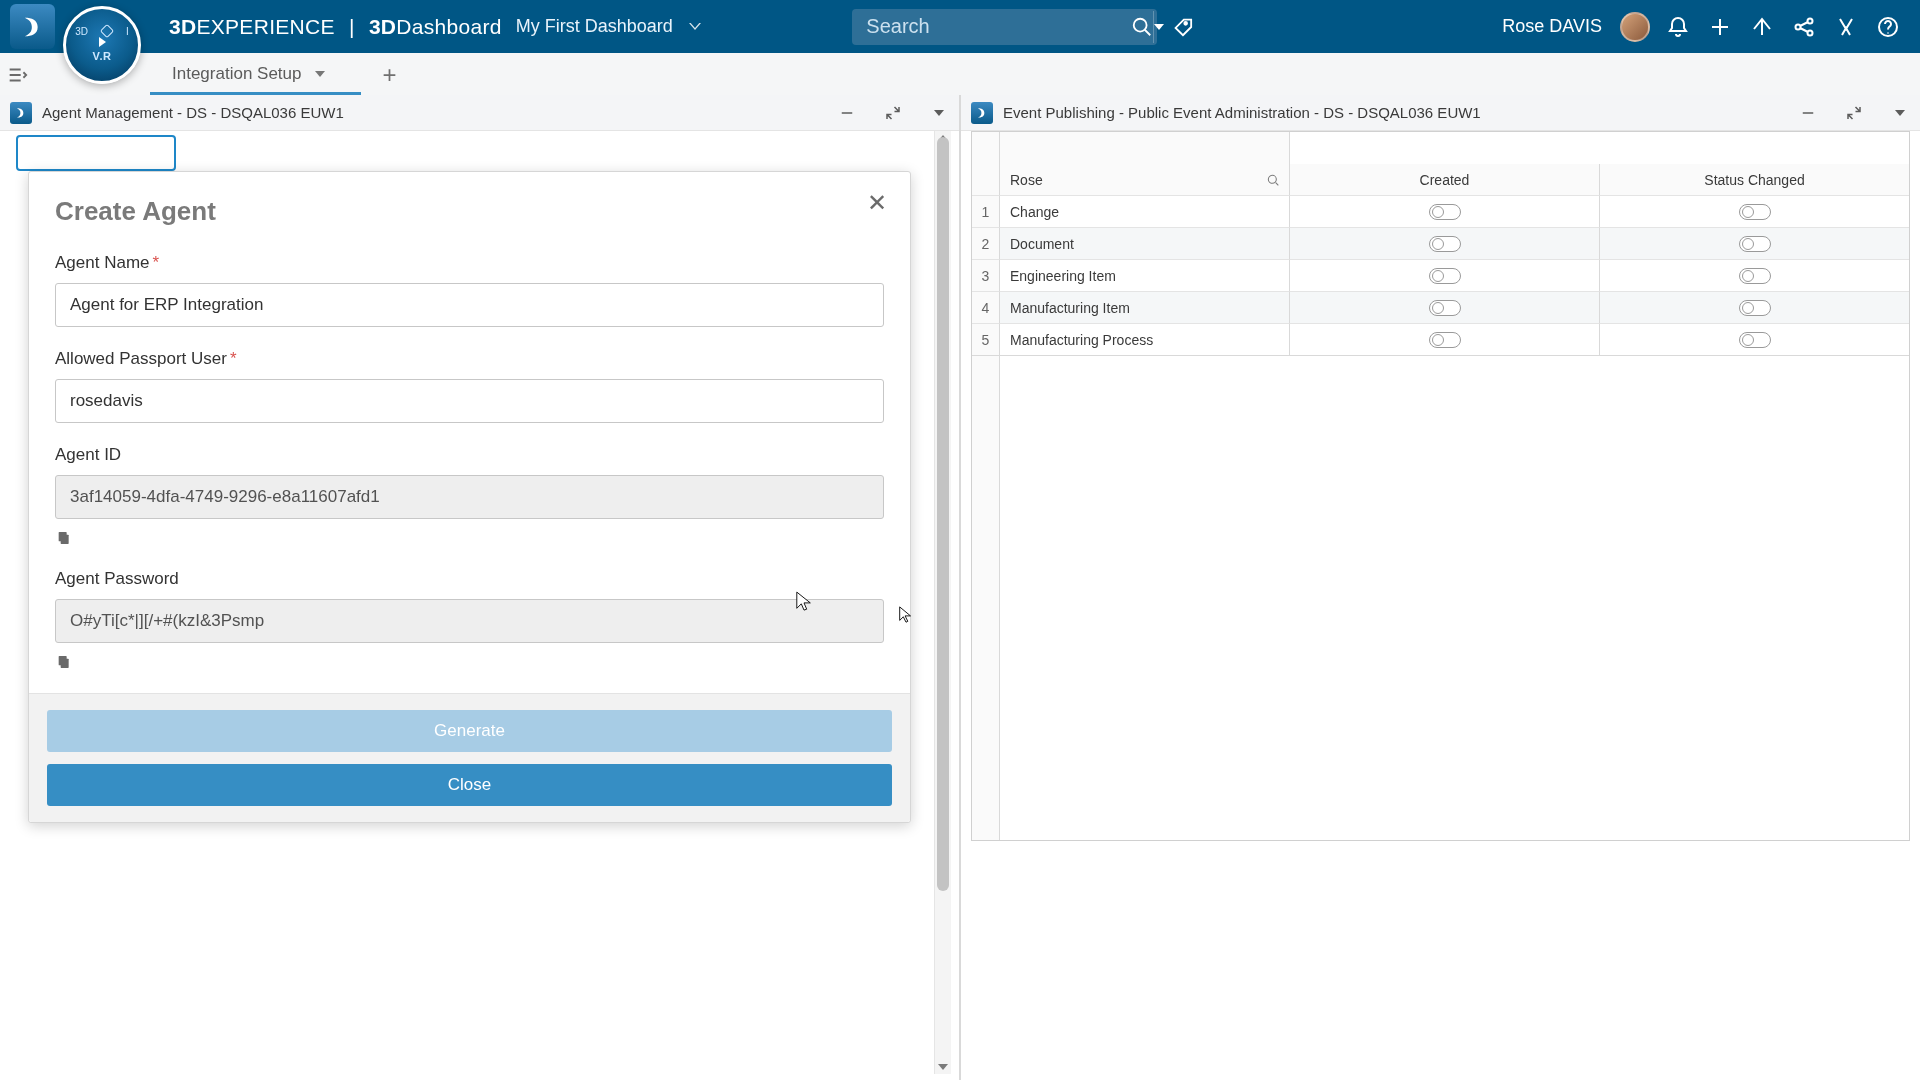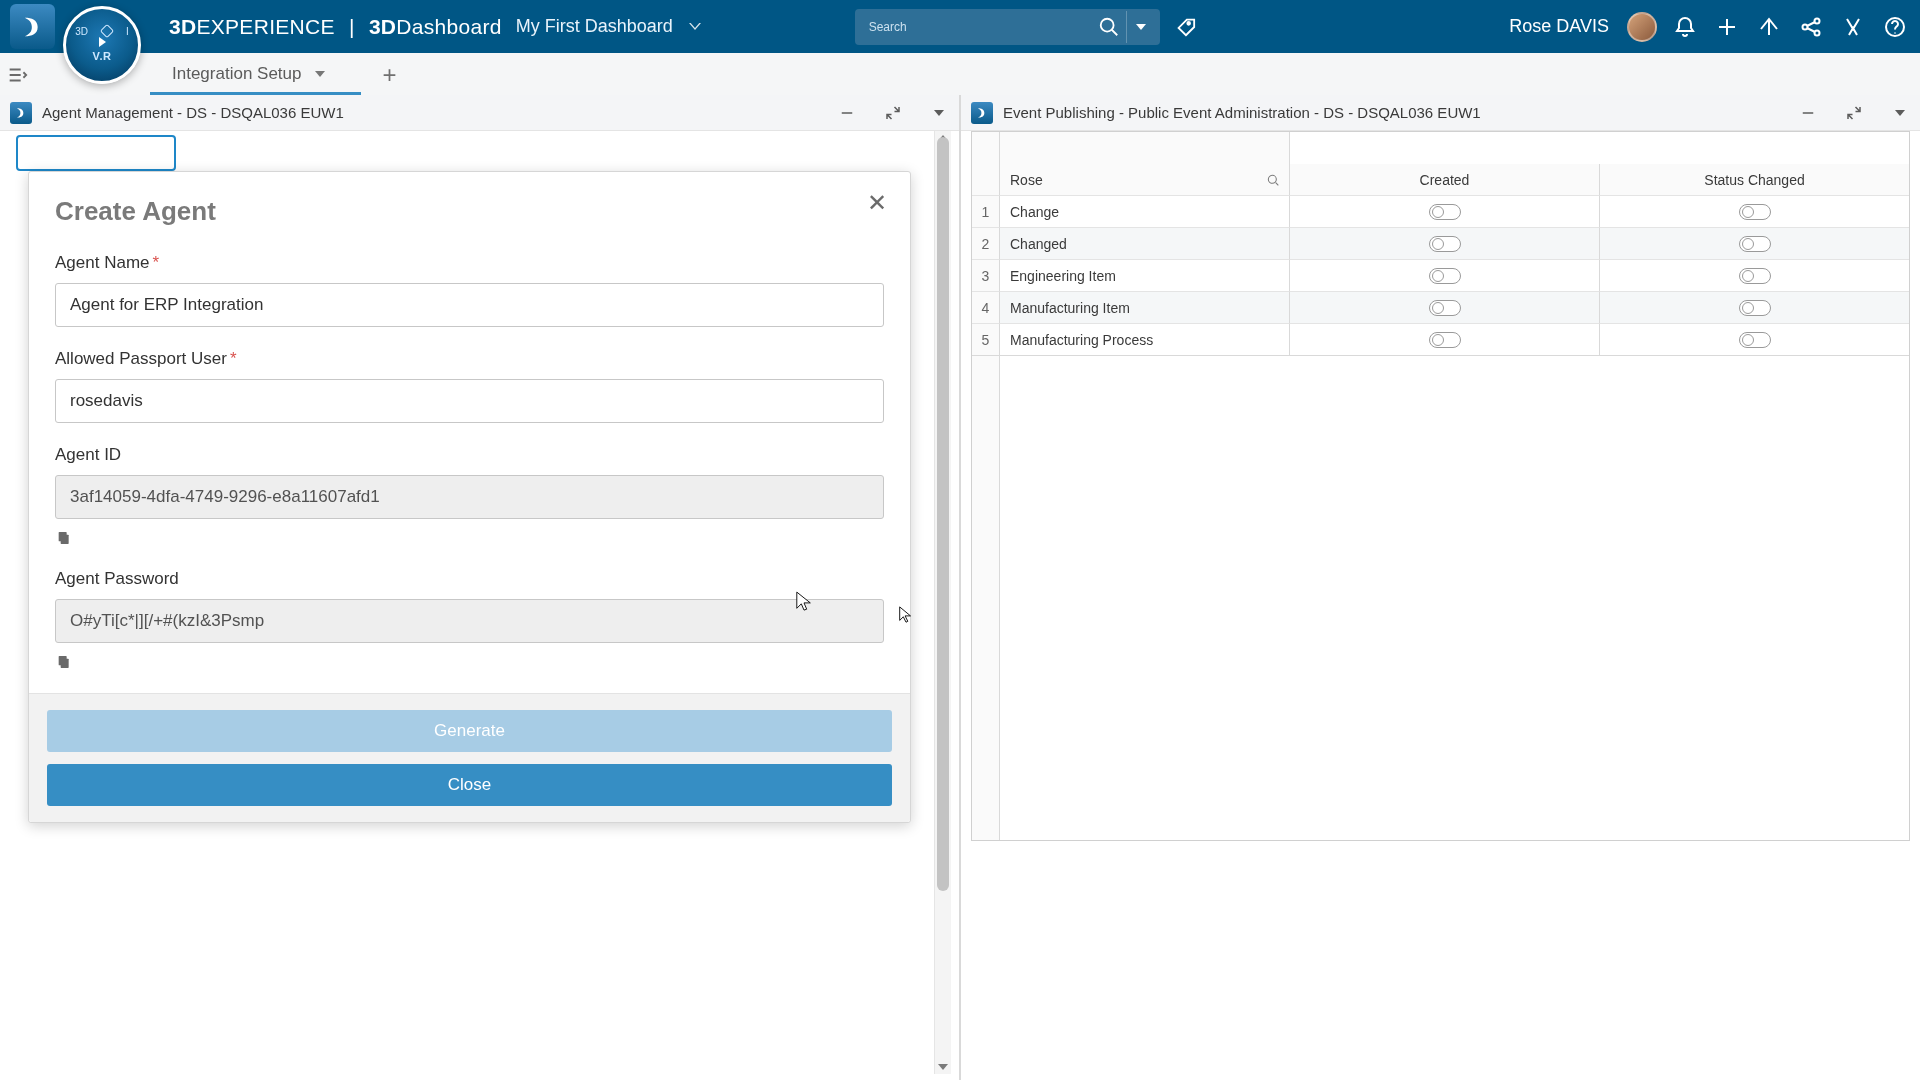--- a/index.html
+++ b/index.html
@@ -16,21 +16,21 @@
 
 
 .topbar {
   position: absolute;
   top: 0; left: 0; right: 0;
   height: 53px;
   background: #005685;
   display: flex;
   align-items: center;
   color: #fff;
-  padding: 0 11px 0 0;
+  padding: 0 18px 0 0;
   z-index: 50;
 }
 .ds-logo {
   width: 45px; height: 45px;
   background: linear-gradient(180deg,#3c8ac2,#0a5a8a);
   border-radius: 6px;
   margin-left: 10px;
   display:flex; align-items:center; justify-content:center;
 }
 .ds-logo svg{width:28px;height:28px;fill:#fff}
@@ -72,21 +72,21 @@
   display:flex;align-items:center;
 }
 .search-box{
   width:305px;height:36px;
   background:#2e6f97;
   border-radius:4px;
   display:flex;align-items:center;
   padding:0 4px 0 14px;
 }
 .search-box input{
-  flex:1;background:transparent;border:none;outline:none;color:#fde047;font-size:12px;
+  flex:1;background:transparent;border:none;outline:none;color:#fde047;font-size:20px;
 }
 .search-box input::placeholder{color:#cce1ef}
 .search-icn, .search-chev, .tag-icn {
   width:34px;height:32px;display:flex;align-items:center;justify-content:center;color:#fff;
 }
 .search-icn svg,.tag-icn svg{width:22px;height:22px;fill:none;stroke:#fff;stroke-width:2}
 .search-chev{border-left:1px solid rgba(255,255,255,.25);width:30px;}
 .search-chev .dn{width:0;height:0;border-left:5px solid transparent;border-right:5px solid transparent;border-top:6px solid #fff;}
 .tag-icn{margin-left:8px;}
 .tag-icn svg{transform:rotate(90deg) scaleX(-1)}
@@ -470,21 +470,21 @@
               <div class="gcell c-type">Change</div>
               <div class="gcell c-ev">
                 <div class="toggle"></div>
               </div>
               <div class="gcell c-ev" style="border-right:none">
                 <div class="toggle"></div>
               </div>
             </div>
             <div class="grow">
               <div class="gcell c-num">2</div>
-              <div class="gcell c-type">Changed</div>
+              <div class="gcell c-type">Document</div>
               <div class="gcell c-ev">
                 <div class="toggle"></div>
               </div>
               <div class="gcell c-ev" style="border-right:none">
                 <div class="toggle"></div>
               </div>
             </div>
             <div class="grow">
               <div class="gcell c-num">3</div>
               <div class="gcell c-type">Engineering Item</div>

